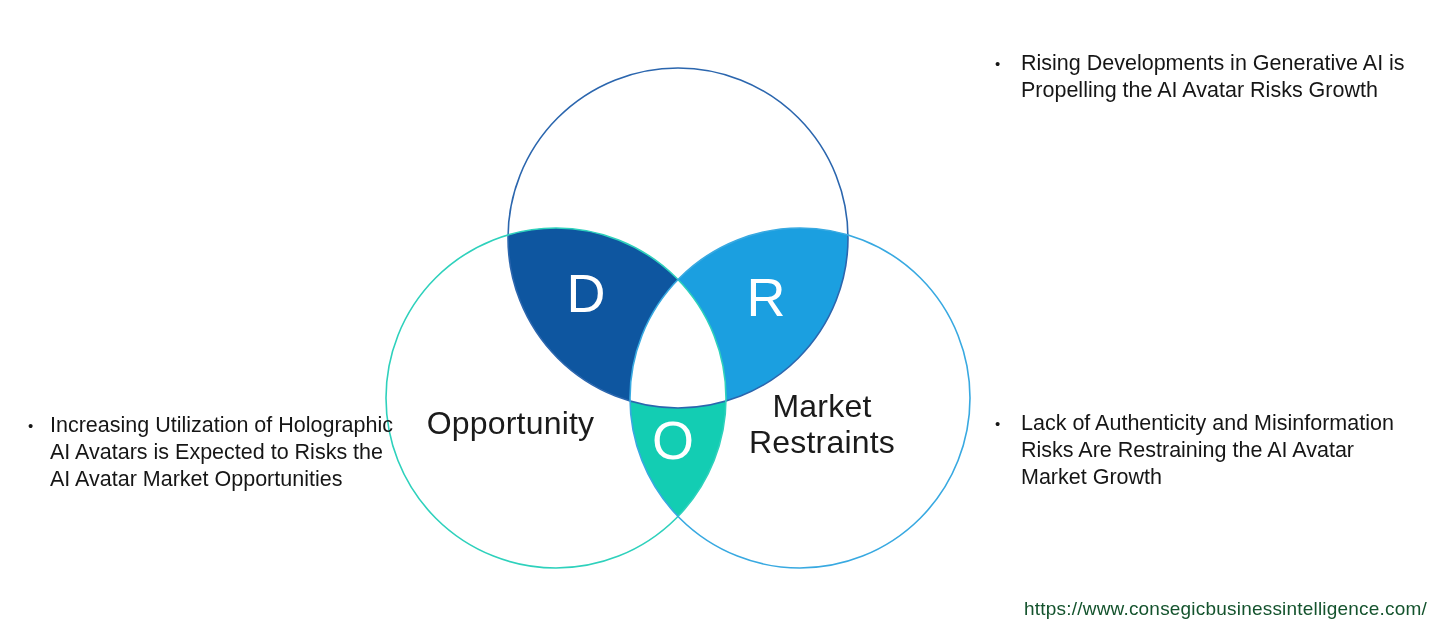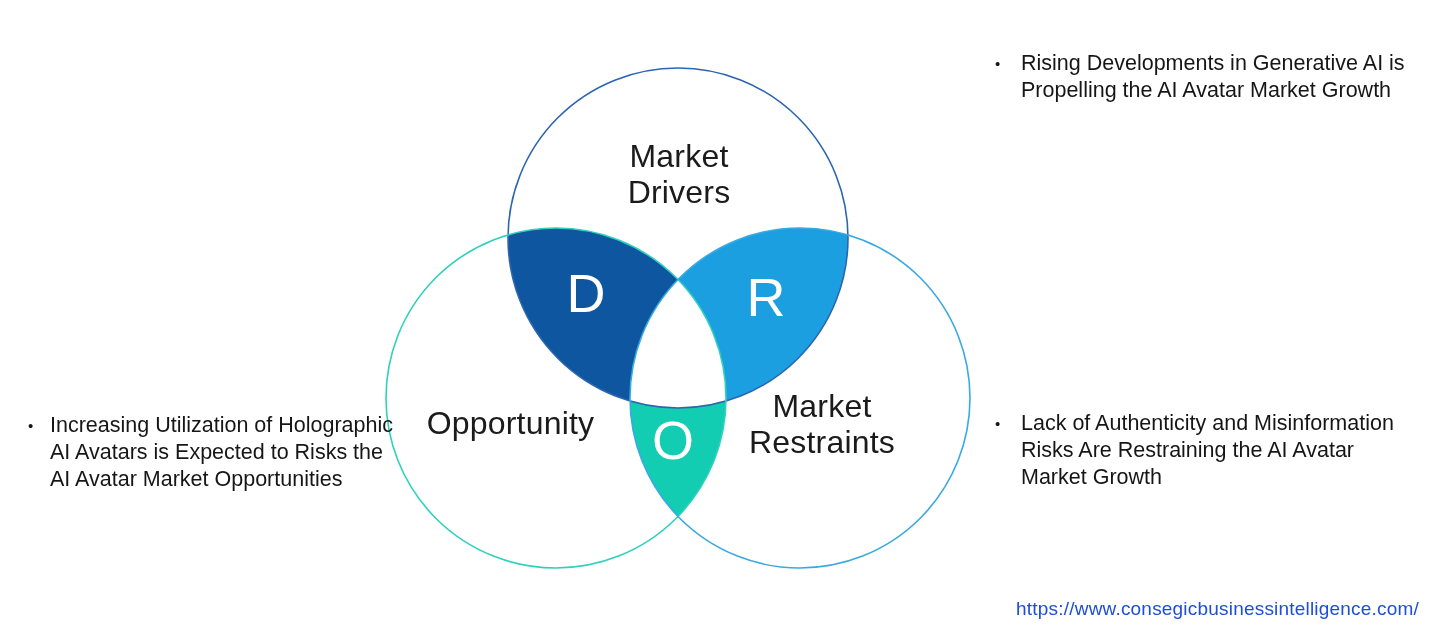--- a/index.html
+++ b/index.html
@@ -47,23 +47,23 @@
   .bullet .bullet-text { flex: 1; }
 
   .b-drivers    { left: 995px; top: 50px;  width: 428px; }
   .b-opportunity{ left: 28px;  top: 412px; width: 374px; }
   .b-restraints { left: 995px; top: 410px; width: 424px; }
   .b-opportunity .dot { width: 22px; }
 
   .source-url {
     position: absolute;
     top: 598px;
-    right: 34px;
+    right: 26px;
     font-size: 19px;
-    color: #1d4ed8;
+    color: #14532d;
     letter-spacing: 0.2px;
   }
 </style>
 </head>
 <body>
 
 <div class="stage">
 
   <svg class="venn-svg" width="1453" height="643" viewBox="0 0 1453 643">
     <defs>
@@ -91,33 +91,32 @@
       <g clip-path="url(#clipLeft)">
         <circle cx="800" cy="398" r="170" fill="#ffffff"></circle>
       </g>
     </g>
 
     <circle cx="678" cy="238" r="170" fill="none" stroke-width="1.6" stroke="#2b66ae"></circle>
     <circle cx="556" cy="398" r="170" fill="none" stroke-width="1.6" stroke="#2ed1bc"></circle>
     <circle cx="800" cy="398" r="170" fill="none" stroke-width="1.6" stroke="#38a9e1"></circle>
   </svg>
 
-  <div class="circle-label" style="left:597px; top:138px; width:164px;">Market Drivers</div>
 
   <div class="circle-label" style="left:737px; top:388px; width:170px;">Market Restraints</div>
 
   <div class="circle-label" style="left:418px; top:405px; width:185px;">Opportunity</div>
 
   <div class="lens-letter" style="left:586px; top:293px;">D</div>
   <div class="lens-letter" style="left:766px; top:297px;">R</div>
   <div class="lens-letter" style="left:673px; top:440px;">O</div>
 
   <div class="bullet b-drivers">
     <span class="dot">•</span>
-    <span class="bullet-text">Rising Developments in Generative AI is Propelling the AI Avatar Market Growth</span>
+    <span class="bullet-text">Rising Developments in Generative AI is Propelling the AI Avatar Risks Growth</span>
   </div>
 
   <div class="bullet b-opportunity">
     <span class="dot">•</span>
     <span class="bullet-text">Increasing Utilization of Holographic AI Avatars is Expected to Risks the AI Avatar Market Opportunities</span>
   </div>
 
   <div class="bullet b-restraints">
     <span class="dot">•</span>
     <span class="bullet-text">Lack of Authenticity and Misinformation Risks Are Restraining the AI Avatar Market Growth</span>

